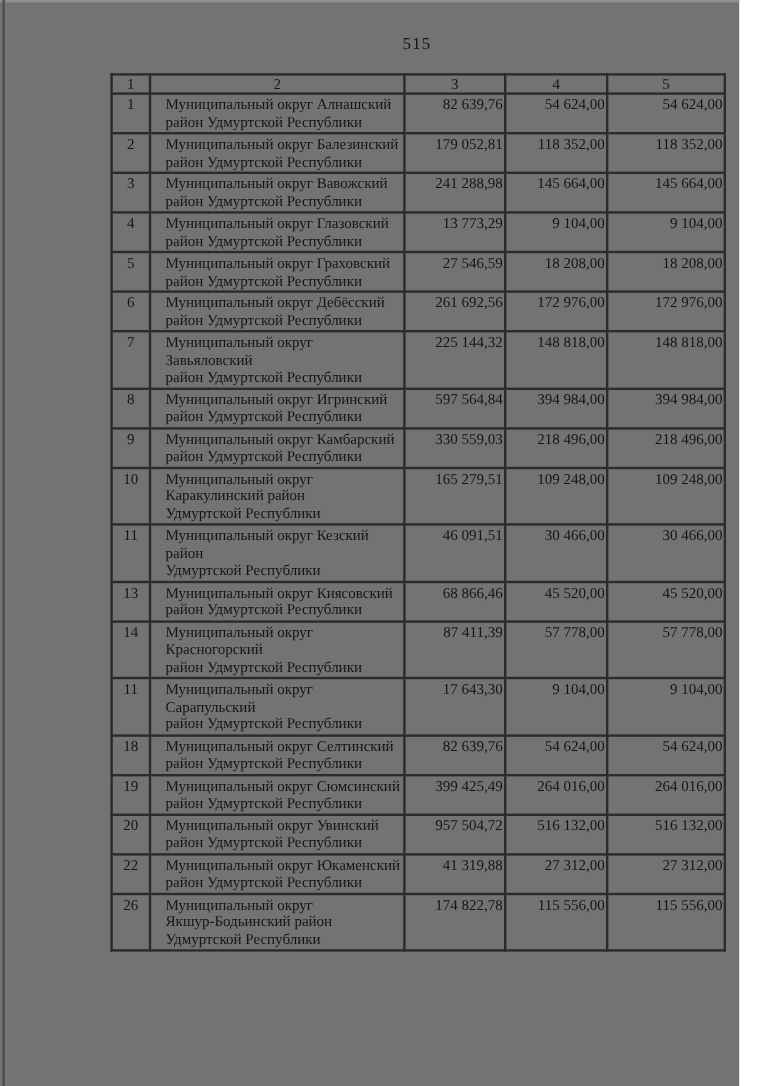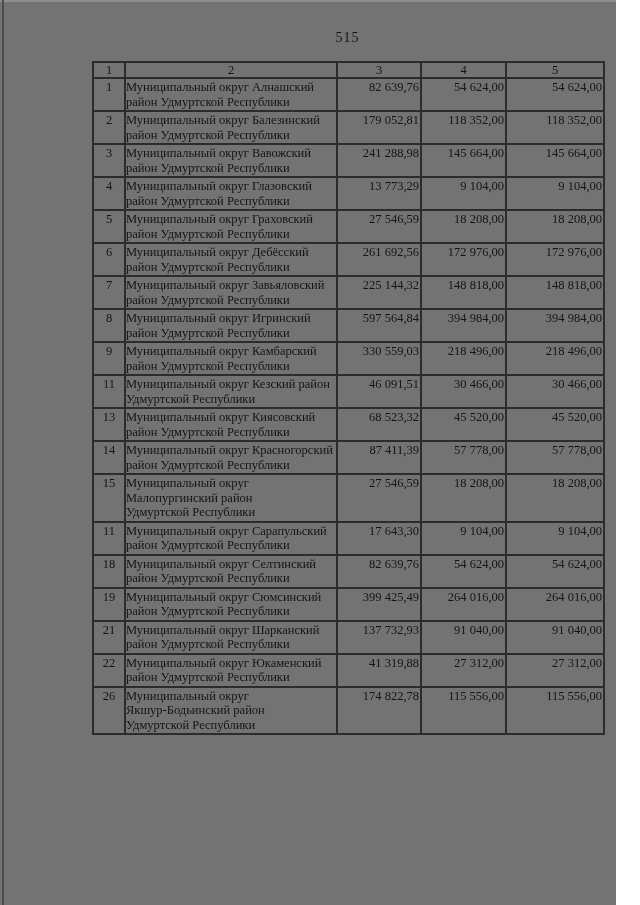--- a/index.html
+++ b/index.html
@@ -46,21 +46,21 @@
   }
   .doc-table th {
     font-weight: normal;
     text-align: center;
     font-size: 12.5px;
     height: 14px;
     line-height: 14px;
     padding: 0;
   }
   td.c-num { text-align: center; padding-top: 1px; }
-  td.c-name { padding-left: 0; padding-top: 1px; padding-bottom: 1px; white-space: pre-line; }
+  td.c-name { padding-left: 12px; padding-top: 1px; padding-bottom: 1px; white-space: pre-line; }
   td.c-amt { text-align: right; white-space: nowrap; padding-right: 1px; padding-top: 1px; }
 </style>
 </head>
 <body>
 
 <div class="page">
   <div class="scan-edge-top"></div>
   <div class="scan-edge-left"></div>
 
   <div class="page-number">515</div>
@@ -149,53 +149,53 @@
         </tr>
         <tr>
           <td class="c-num">9</td>
           <td class="c-name">Муниципальный округ Камбарский
 район Удмуртской Республики</td>
           <td class="c-amt">330 559,03</td>
           <td class="c-amt">218 496,00</td>
           <td class="c-amt">218 496,00</td>
         </tr>
         <tr>
+          <td class="c-num">10</td>
+          <td class="c-name">Муниципальный округ
+Каракулинский район
+Удмуртской Республики</td>
+          <td class="c-amt">165 279,51</td>
+          <td class="c-amt">109 248,00</td>
+          <td class="c-amt">109 248,00</td>
+        </tr>
+        <tr>
           <td class="c-num">11</td>
           <td class="c-name">Муниципальный округ Кезский район
 Удмуртской Республики</td>
           <td class="c-amt">46 091,51</td>
           <td class="c-amt">30 466,00</td>
           <td class="c-amt">30 466,00</td>
         </tr>
         <tr>
           <td class="c-num">13</td>
           <td class="c-name">Муниципальный округ Киясовский
 район Удмуртской Республики</td>
-          <td class="c-amt">68 523,32</td>
+          <td class="c-amt">68 866,46</td>
           <td class="c-amt">45 520,00</td>
           <td class="c-amt">45 520,00</td>
         </tr>
         <tr>
           <td class="c-num">14</td>
           <td class="c-name">Муниципальный округ Красногорский
 район Удмуртской Республики</td>
           <td class="c-amt">87 411,39</td>
           <td class="c-amt">57 778,00</td>
           <td class="c-amt">57 778,00</td>
         </tr>
         <tr>
-          <td class="c-num">15</td>
-          <td class="c-name">Муниципальный округ
-Малопургинский район
-Удмуртской Республики</td>
-          <td class="c-amt">27 546,59</td>
-          <td class="c-amt">18 208,00</td>
-          <td class="c-amt">18 208,00</td>
-        </tr>
-        <tr>
           <td class="c-num">11</td>
           <td class="c-name">Муниципальный округ Сарапульский
 район Удмуртской Республики</td>
           <td class="c-amt">17 643,30</td>
           <td class="c-amt">9 104,00</td>
           <td class="c-amt">9 104,00</td>
         </tr>
         <tr>
           <td class="c-num">18</td>
           <td class="c-name">Муниципальный округ Селтинский
@@ -206,26 +206,26 @@
         </tr>
         <tr>
           <td class="c-num">19</td>
           <td class="c-name">Муниципальный округ Сюмсинский
 район Удмуртской Республики</td>
           <td class="c-amt">399 425,49</td>
           <td class="c-amt">264 016,00</td>
           <td class="c-amt">264 016,00</td>
         </tr>
         <tr>
-          <td class="c-num">21</td>
-          <td class="c-name">Муниципальный округ Шарканский
-район Удмуртской Республики</td>
-          <td class="c-amt">137 732,93</td>
-          <td class="c-amt">91 040,00</td>
-          <td class="c-amt">91 040,00</td>
+          <td class="c-num">20</td>
+          <td class="c-name">Муниципальный округ Увинский
+район Удмуртской Республики</td>
+          <td class="c-amt">957 504,72</td>
+          <td class="c-amt">516 132,00</td>
+          <td class="c-amt">516 132,00</td>
         </tr>
         <tr>
           <td class="c-num">22</td>
           <td class="c-name">Муниципальный округ Юкаменский
 район Удмуртской Республики</td>
           <td class="c-amt">41 319,88</td>
           <td class="c-amt">27 312,00</td>
           <td class="c-amt">27 312,00</td>
         </tr>
         <tr>

